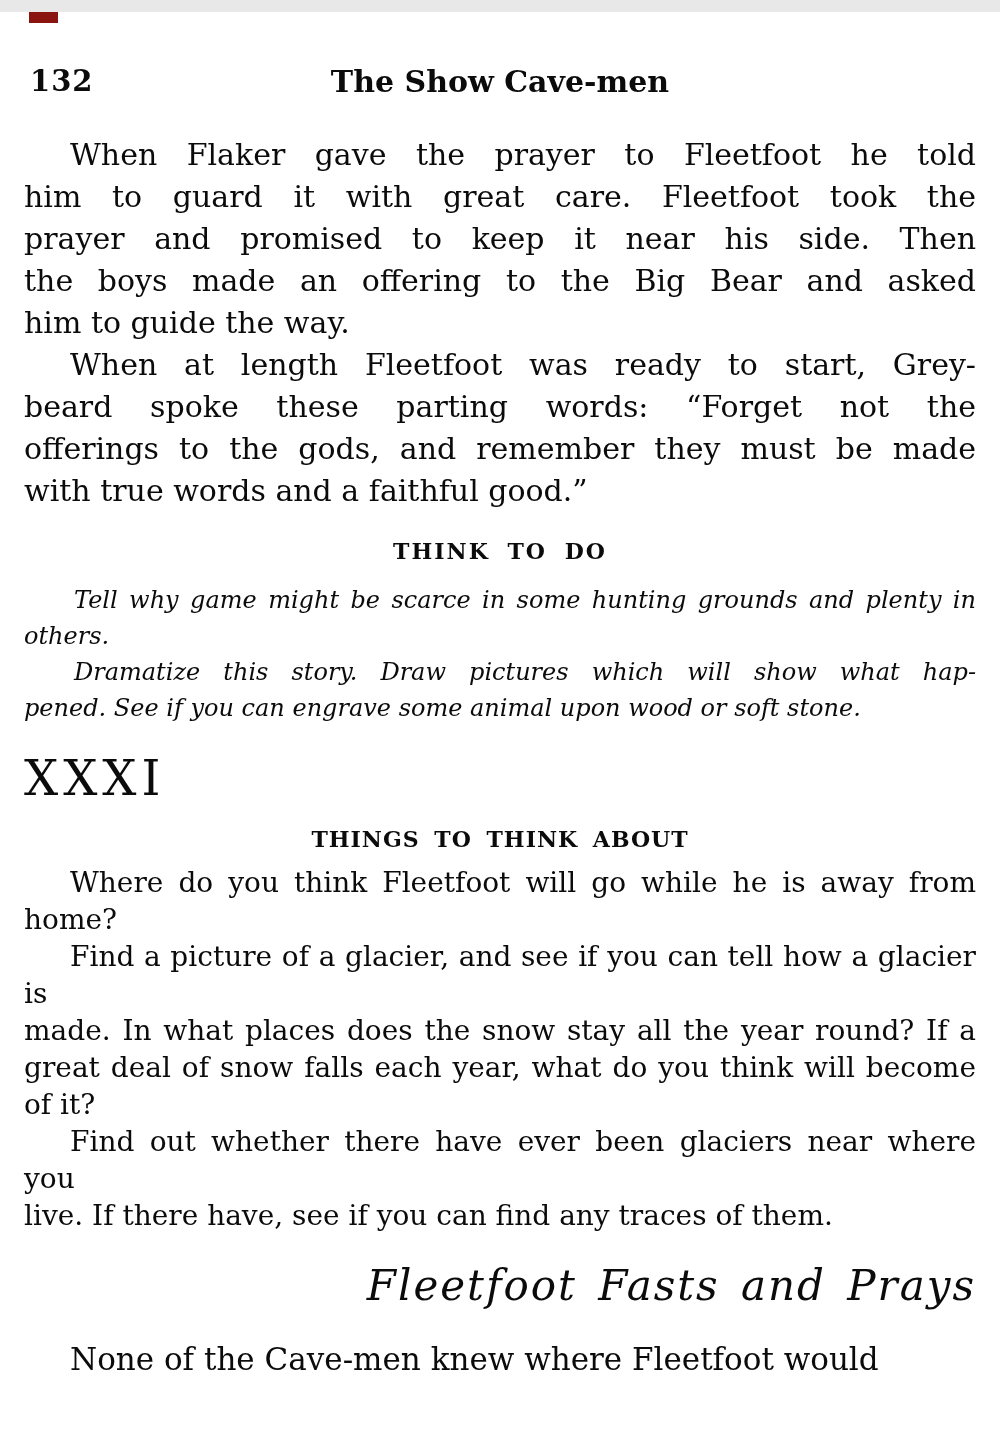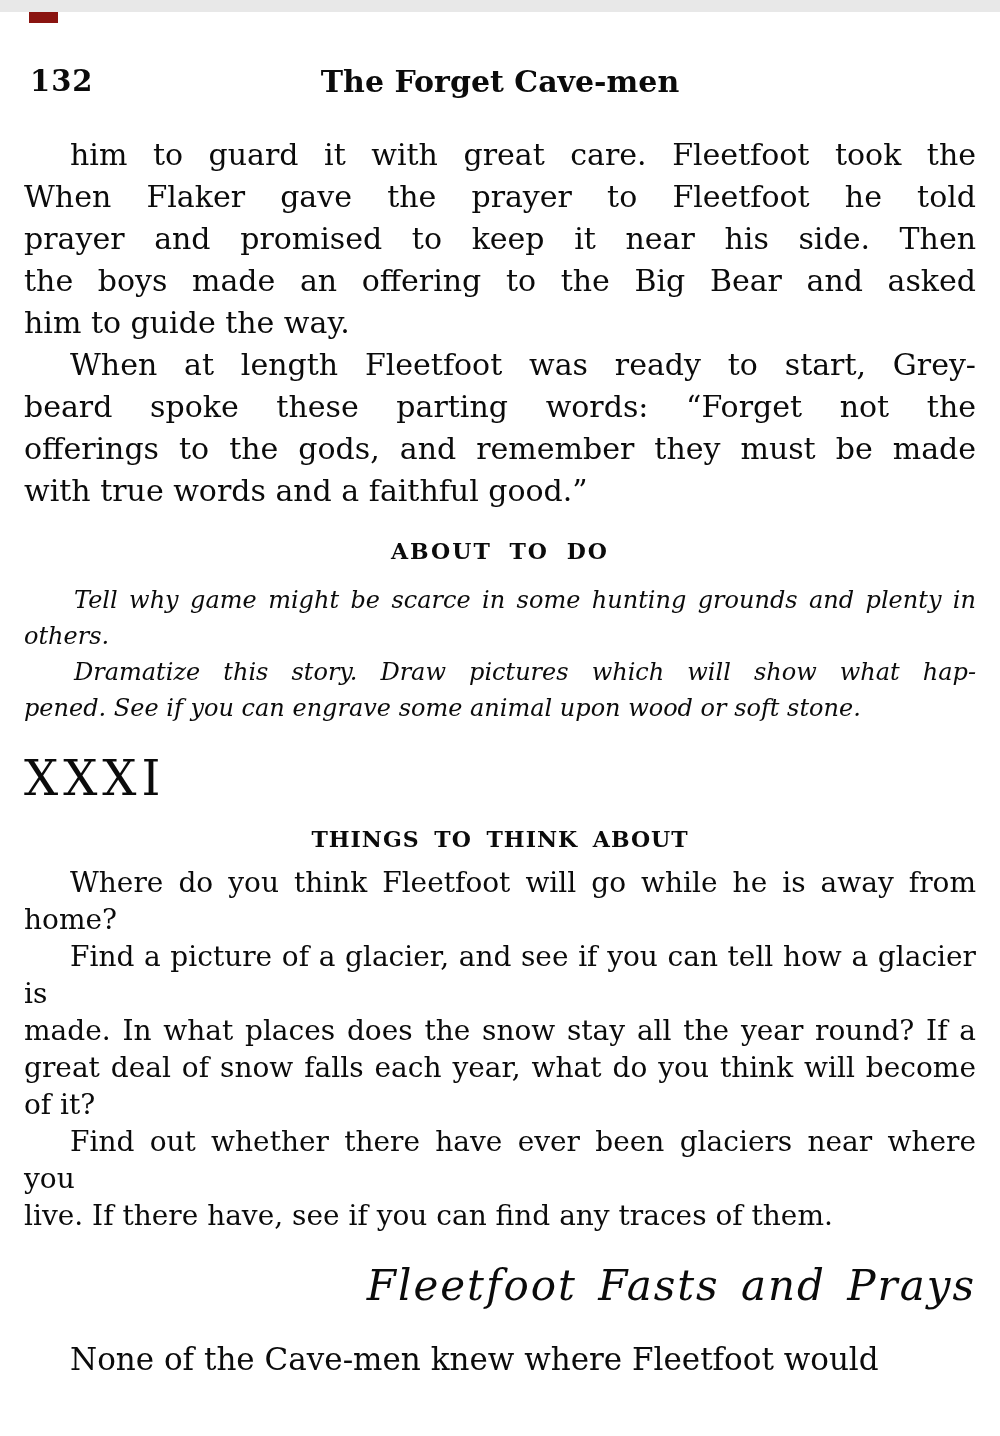--- a/index.html
+++ b/index.html
@@ -87,40 +87,40 @@
 <body>
 
 <div class="page">
 
   <div class="edge-top" style="background: rgb(138, 20, 16);"></div>
 
   <div class="content">
 
     <div class="runhead">
       <div class="pagenum">132</div>
-      <div class="runtitle">The Forget Cave-men</div>
+      <div class="runtitle">The Show Cave-men</div>
     </div>
 
     <div class="story">
         <div class="para">
+          <div class="line">When Flaker gave the prayer to Fleetfoot he told</div>
           <div class="line">him to guard it with great care. Fleetfoot took the</div>
-          <div class="line">When Flaker gave the prayer to Fleetfoot he told</div>
           <div class="line">prayer and promised to keep it near his side. Then</div>
           <div class="line">the boys made an offering to the Big Bear and asked</div>
           <div class="line">him to guide the way.</div>
         </div>
         <div class="para">
           <div class="line">When at length Fleetfoot was ready to start, Grey-</div>
           <div class="line">beard spoke these parting words: “Forget not the</div>
           <div class="line">offerings to the gods, and remember they must be made</div>
           <div class="line">with true words and a faithful good.”</div>
         </div>
       </div>
 
-    <div class="subhead ttd-head">ABOUT TO DO</div>
+    <div class="subhead ttd-head">THINK TO DO</div>
 
     <div class="exercise">
         <div class="para">
           <div class="line">Tell why game might be scarce in some hunting grounds and plenty in</div>
           <div class="line">others.</div>
         </div>
         <div class="para">
           <div class="line">Dramatize this story. Draw pictures which will show what hap-</div>
           <div class="line">pened. See if you can engrave some animal upon wood or soft stone.</div>
         </div>

